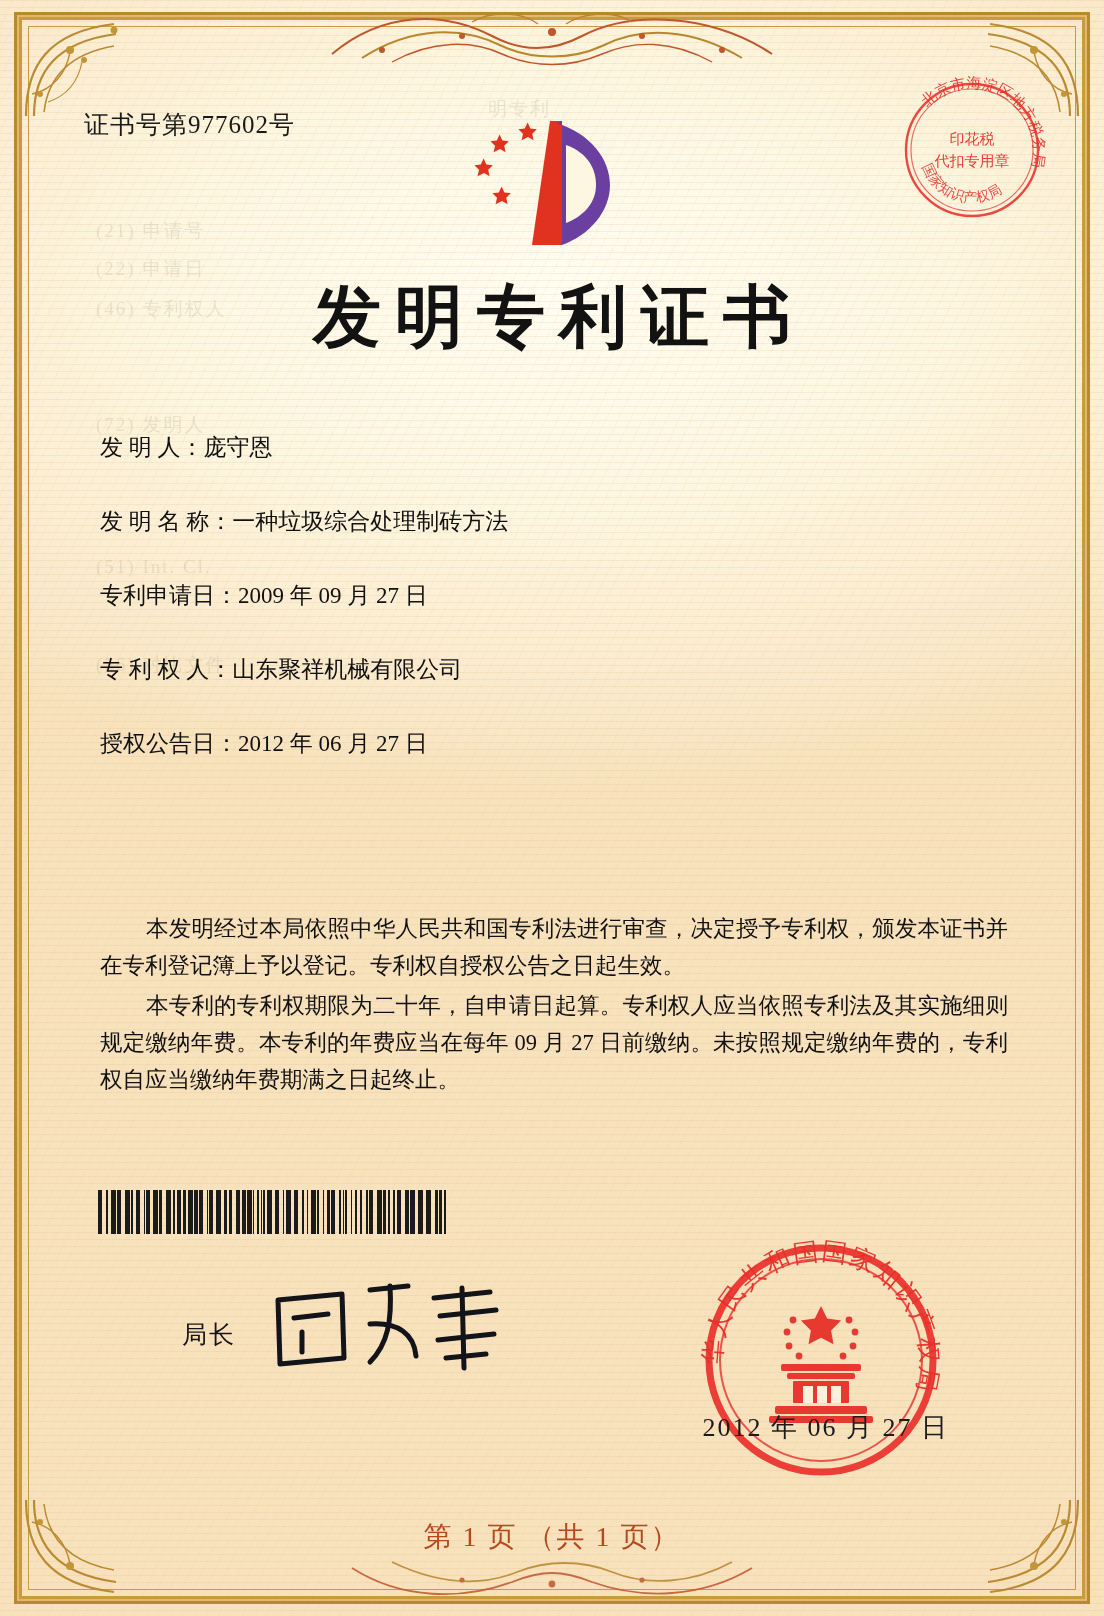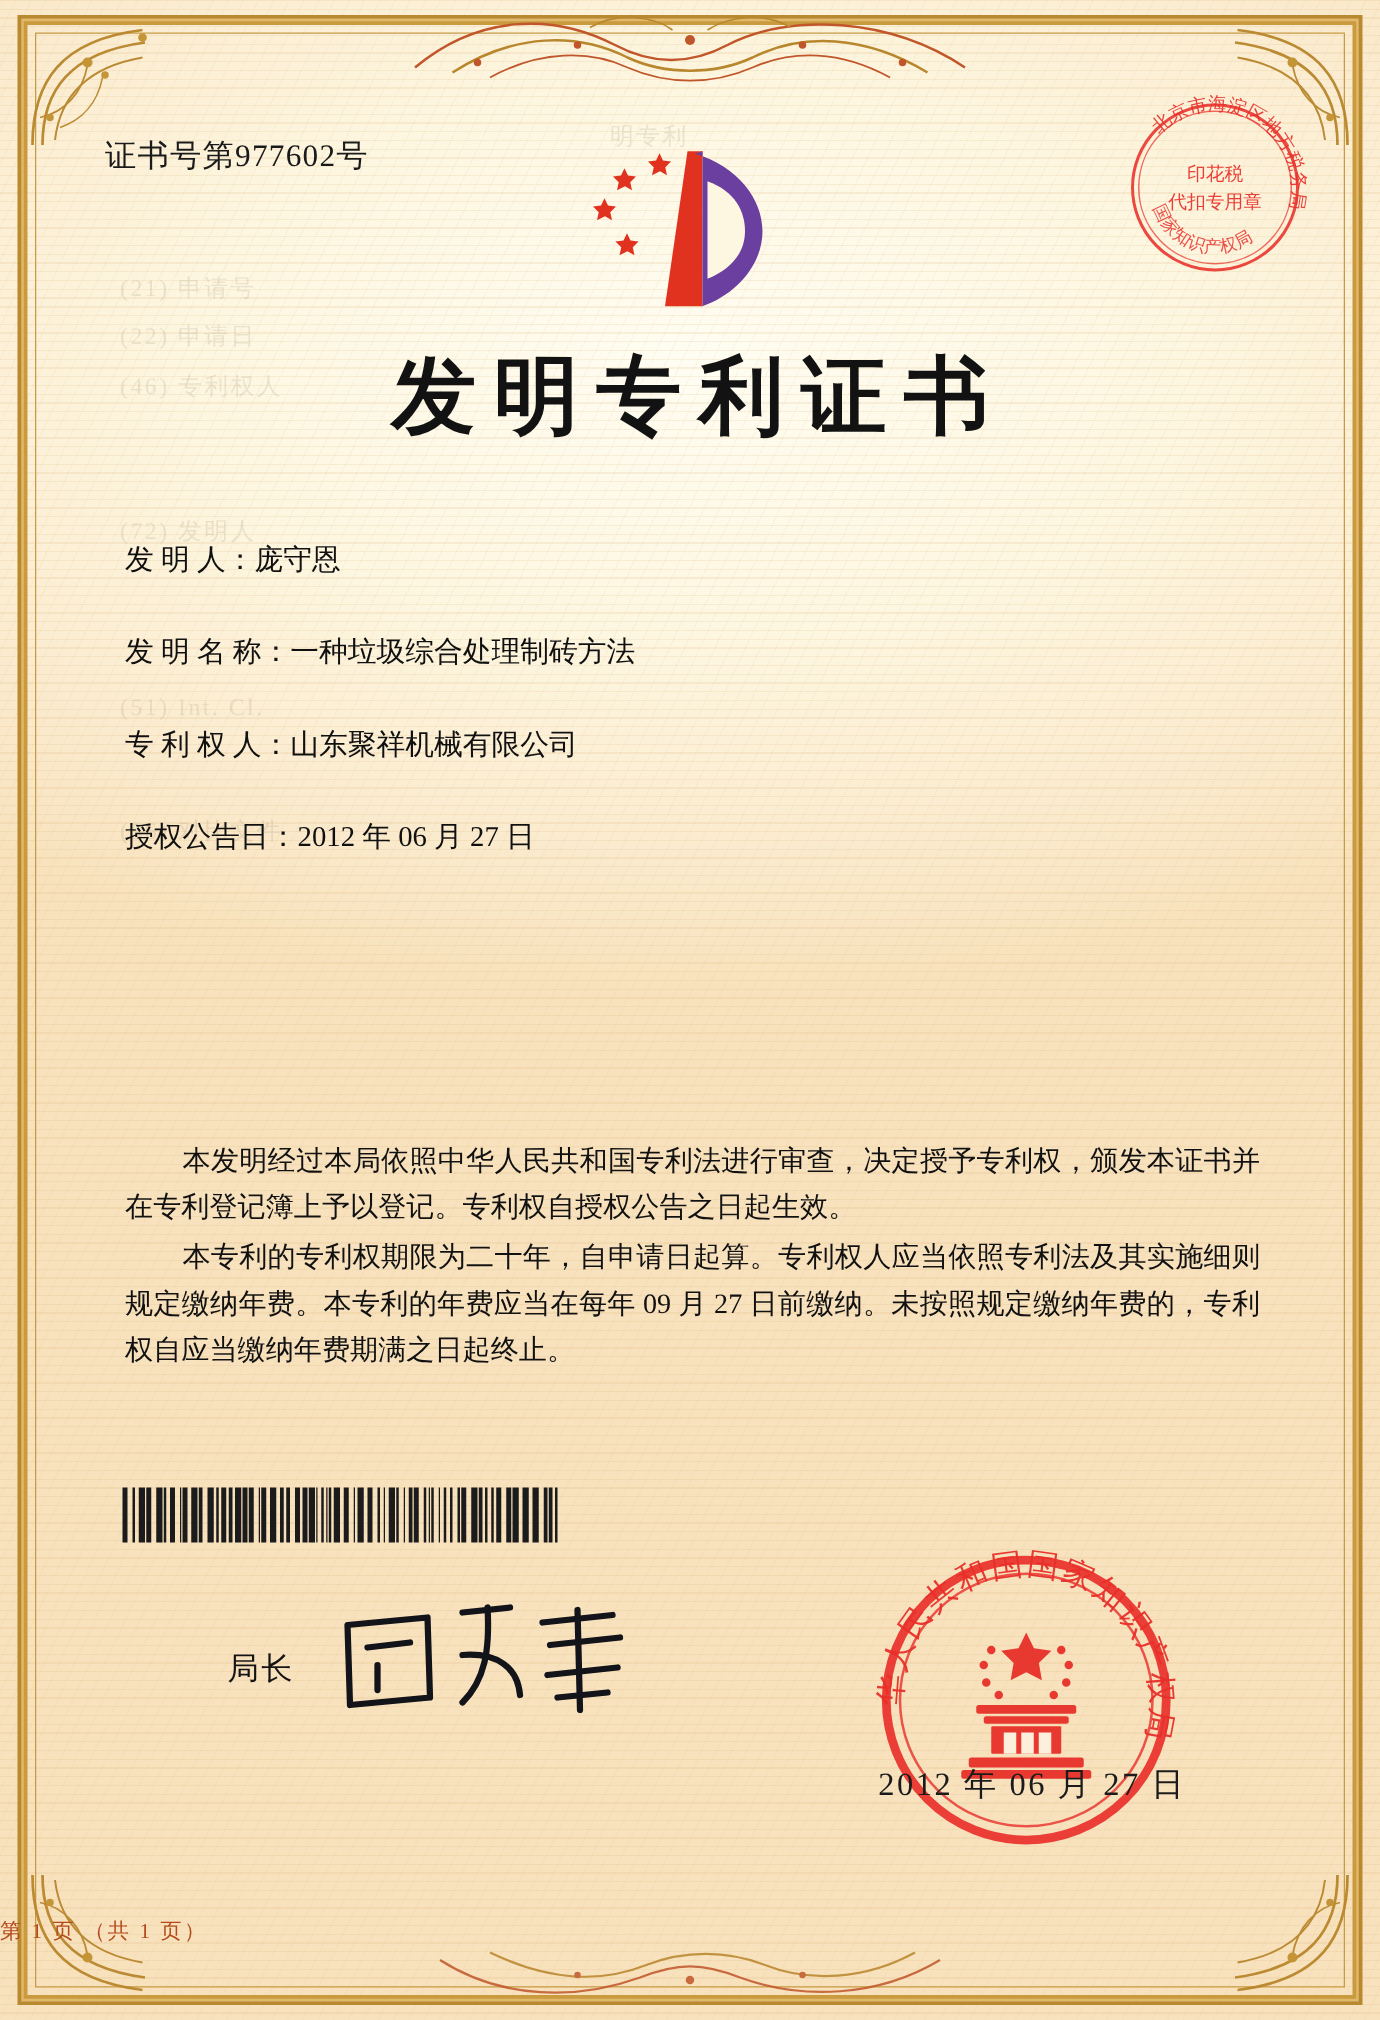--- a/index.html
+++ b/index.html
@@ -218,22 +218,22 @@
     left: 258px;
     top: 1272px;
     width: 250px;
     height: 110px;
   }
 
   .page-foot {
     position: absolute;
     left: 0; right: 0;
     bottom: 60px;
-    text-align: left;
-    font-size: 17px;
+    text-align: center;
+    font-size: 28px;
     color: #b34a1c;
     letter-spacing: 2px;
   }
 </style>
 </head>
 <body>
 
 <div class="page">
 
   <div class="guilloche"></div>
@@ -363,20 +363,23 @@
   </svg>
 
   <div class="title">发明专利证书</div>
 
   <div class="fields">
     <div class="field">
       <span class="lbl">发 明 人：</span><span class="val">庞守恩</span>
     </div>
     <div class="field">
       <span class="lbl">发 明 名 称：</span><span class="val">一种垃圾综合处理制砖方法</span>
+    </div>
+    <div class="field">
+      <span class="lbl">专利申请日：</span><span class="val">2009 年 09 月 27 日</span>
     </div>
     <div class="field">
       <span class="lbl">专 利 权 人：</span><span class="val">山东聚祥机械有限公司</span>
     </div>
     <div class="field">
       <span class="lbl">授权公告日：</span><span class="val">2012 年 06 月 27 日</span>
     </div>
   </div>
 
   <div class="body-text">

